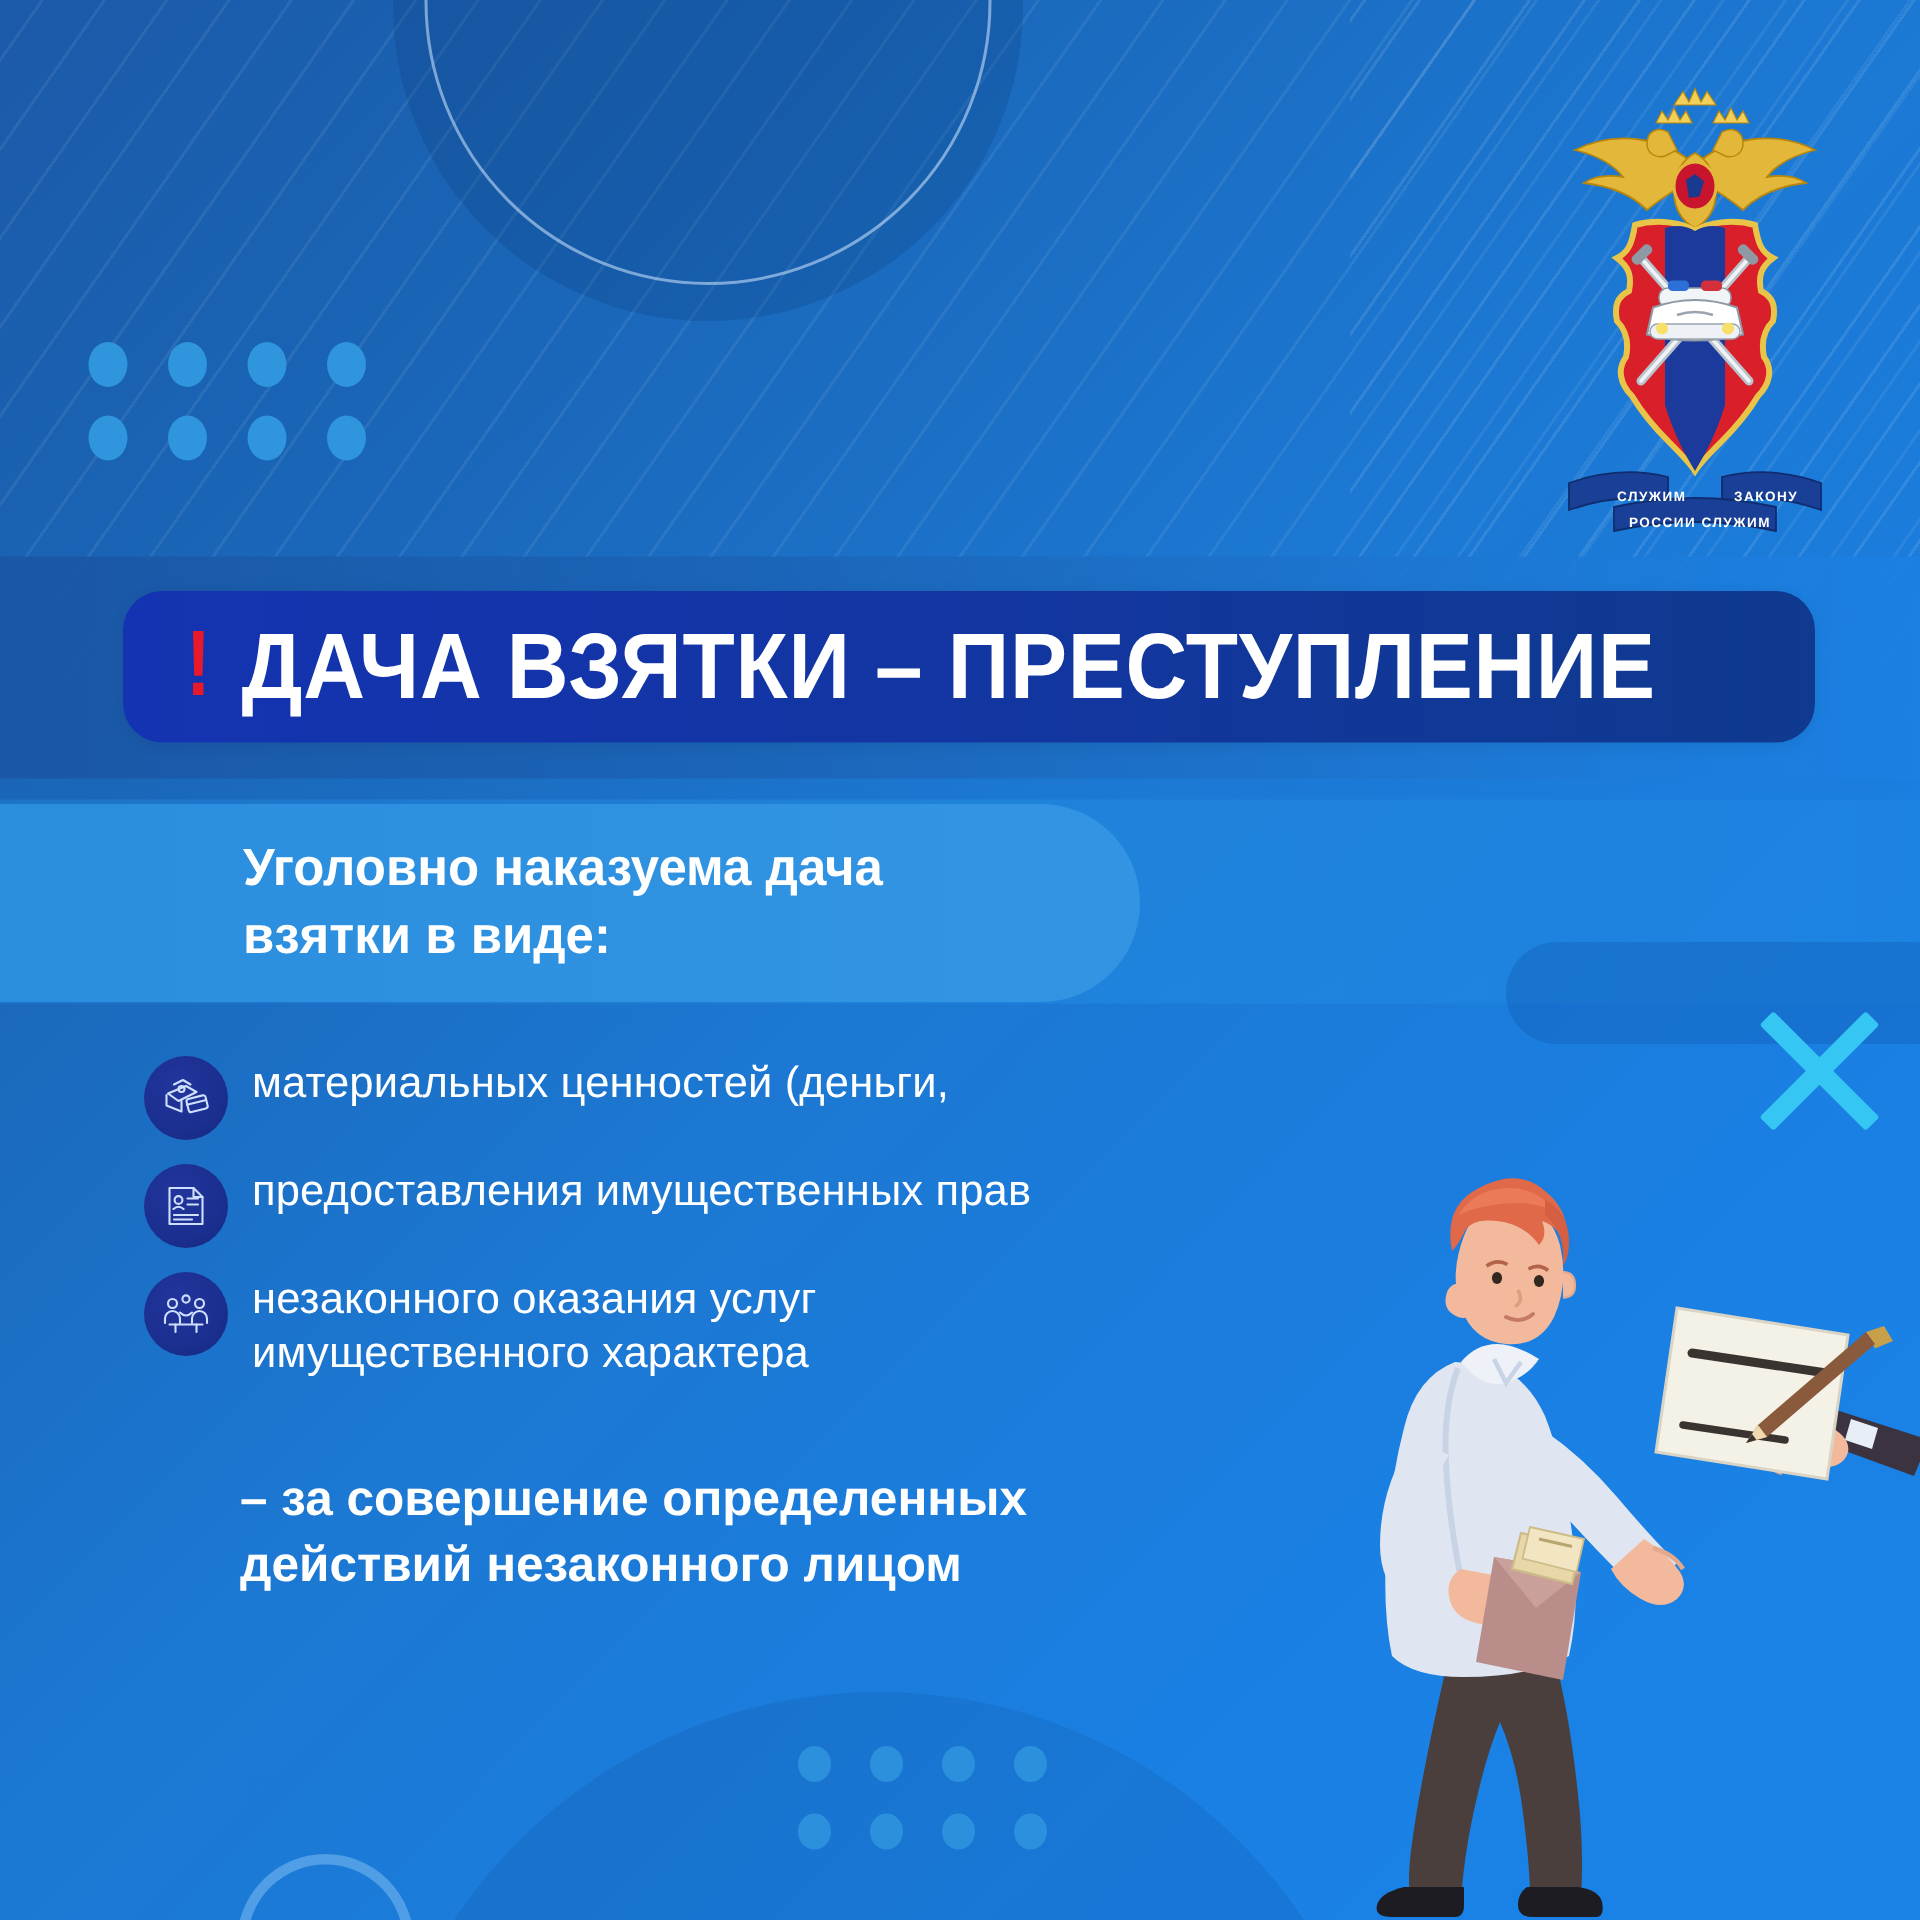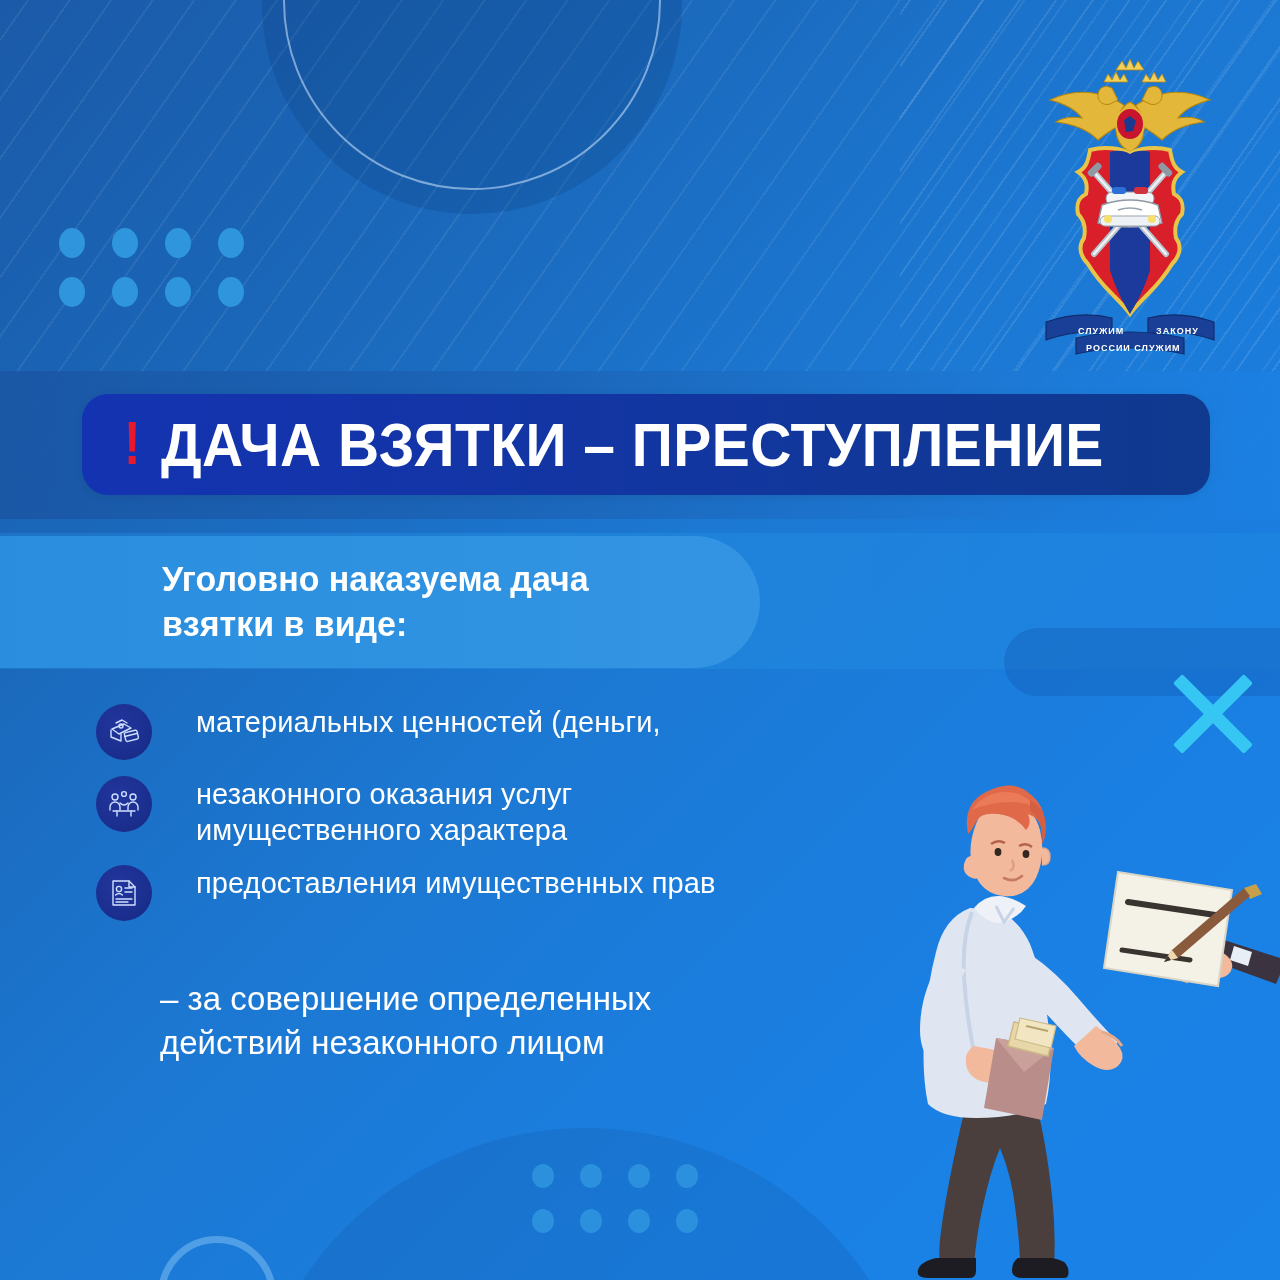--- a/index.html
+++ b/index.html
@@ -115,38 +115,38 @@
     border-radius:0 66px 66px 0;
     display:flex; align-items:center;
   }
   .sub-text {
     color:#ffffff; font-size:35px; font-weight:bold; line-height:1.28;
     margin-left:202px; width:540px; transform:scaleX(0.97); transform-origin:left center;
   }
 
   
   .bullets { position:absolute; left:96px; top:702px; width:900px; }
-  .bullet { display:flex; align-items:flex-start; margin-bottom:14px;gap:28px; }
+  .bullet { display:flex; align-items:flex-start; margin-bottom:14px; }
   .bullet-icon {
     flex:0 0 auto; width:56px; height:56px; border-radius:50%;
     background:radial-gradient(circle at 40% 35%,#22359c 0%,#1b2f90 60%,#15277e 100%);
     display:flex; align-items:center; justify-content:center;
     margin-right:16px; margin-top:2px;
   }
   .bullet-icon svg { width:34px; height:34px; display:block; }
   .bullet-text {
     color:#ffffff; font-size:29px; font-weight:500; line-height:1.25;
     padding-top:2px; letter-spacing:.1px;
   }
   .bullet-text .ln { display:block; }
 
   
   .footer-note {
     position:absolute; left:160px; top:977px; width:720px;
-    color:#ffffff; font-size:33px; font-weight:normal; line-height:1.32;
+    color:#ffffff; font-size:33px; font-weight:bold; line-height:1.32;
   }
   .footer-note .ln { display:block; }
 
   
   .illustration { position:absolute; left:846px; top:760px; width:440px; height:520px; }
   .illustration svg { width:100%; height:100%; display:block; }
 </style>
 </head>
 <body>
 
@@ -299,52 +299,52 @@
         </svg>
       </span>
       <span class="bullet-text">
         <span class="ln">материальных ценностей (деньги,</span>
       </span>
     </div>
 
     <div class="bullet">
       <span class="bullet-icon">
         <svg viewBox="0 0 34 34" fill="none" stroke="#cfe0ff" stroke-width="1.4" stroke-linejoin="round" stroke-linecap="round">
+          <path d="M6 5 h16 l6 6 v18 h-22 z"></path>
+          <path d="M22 5 v6 h6"></path>
+          <circle cx="12" cy="13" r="2.6"></circle>
+          <path d="M8.6 19 q3.4 -3 6.8 0"></path>
+          <path d="M18 12 h7 M18 16 h7"></path>
+          <path d="M9 23 h16 M9 26 h12"></path>
+        </svg>
+      </span>
+      <span class="bullet-text">
+        <span class="ln">предоставления имущественных прав</span>
+      </span>
+    </div>
+
+    <div class="bullet">
+      <span class="bullet-icon">
+        <svg viewBox="0 0 34 34" fill="none" stroke="#cfe0ff" stroke-width="1.4" stroke-linejoin="round" stroke-linecap="round">
           <circle cx="8" cy="10" r="3"></circle>
           <circle cx="26" cy="10" r="3"></circle>
           <circle cx="17" cy="7" r="2.4"></circle>
           <path d="M3 23 v-3 a5 5 0 0 1 10 0 v3"></path>
           <path d="M21 23 v-3 a5 5 0 0 1 10 0 v3"></path>
           <path d="M13 16 q4 4 8 0"></path>
           <path d="M6 24 h22"></path>
           <path d="M10 24 v5 M24 24 v5"></path>
         </svg>
       </span>
       <span class="bullet-text">
         <span class="ln">незаконного оказания услуг</span>
         <span class="ln">имущественного характера</span>
       </span>
     </div>
 
-    <div class="bullet">
-      <span class="bullet-icon">
-        <svg viewBox="0 0 34 34" fill="none" stroke="#cfe0ff" stroke-width="1.4" stroke-linejoin="round" stroke-linecap="round">
-          <path d="M6 5 h16 l6 6 v18 h-22 z"></path>
-          <path d="M22 5 v6 h6"></path>
-          <circle cx="12" cy="13" r="2.6"></circle>
-          <path d="M8.6 19 q3.4 -3 6.8 0"></path>
-          <path d="M18 12 h7 M18 16 h7"></path>
-          <path d="M9 23 h16 M9 26 h12"></path>
-        </svg>
-      </span>
-      <span class="bullet-text">
-        <span class="ln">предоставления имущественных прав</span>
-      </span>
-    </div>
-
   </div>
 
   <div class="footer-note">
     <span class="ln">– за совершение определенных</span>
     <span class="ln">действий незаконного лицом</span>
   </div>
 
   <div class="illustration">
     <svg viewBox="0 0 440 520" xmlns="http://www.w3.org/2000/svg">
 

